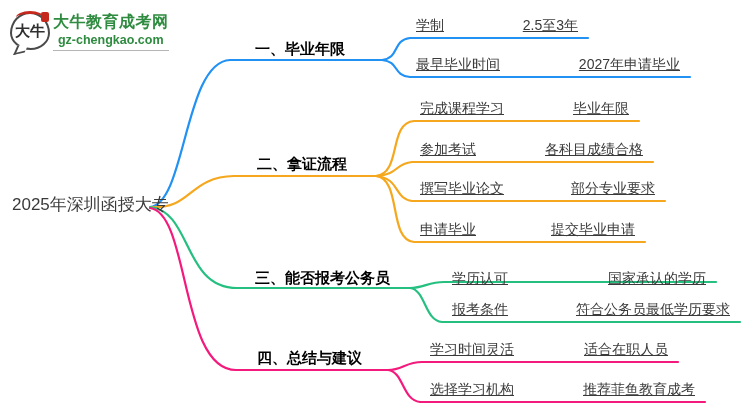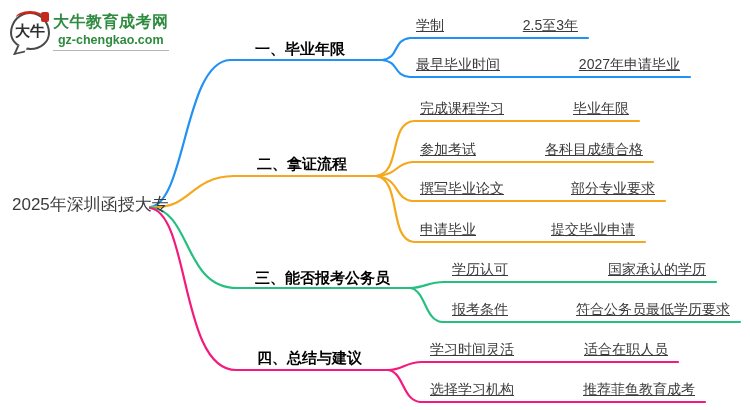--- a/index.html
+++ b/index.html
@@ -44,21 +44,21 @@
   .leaf{position:absolute;height:20px;display:flex;justify-content:space-between;
     align-items:flex-end;font-size:14px;line-height:19px;color:#3a3a3a;
     padding:0 10px 0 16px;box-sizing:border-box;white-space:nowrap;text-decoration:underline;}
   .leaf span{display:block;}
   .l-b1c1{left:400px;top:15px;width:188px;}
   .l-b1c2{left:400px;top:54px;width:290px;}
   .l-b2c1{left:404px;top:98px;width:235px;}
   .l-b2c2{left:404px;top:139px;width:249px;}
   .l-b2c3{left:404px;top:178px;width:261px;}
   .l-b2c4{left:404px;top:219px;width:241px;}
-  .l-b3c1{left:436px;top:259px;width:280px;gap:24px;}
+  .l-b3c1{left:436px;top:268px;width:280px;gap:24px;}
   .l-b3c2{left:436px;top:299px;width:304px;}
   .l-b4c1{left:414px;top:339px;width:264px;}
   .l-b4c2{left:414px;top:379px;width:291px;}
 </style>
 </head>
 <body>
 
 <div class="stage">
 
   <svg class="links" viewBox="0 0 750 410">

